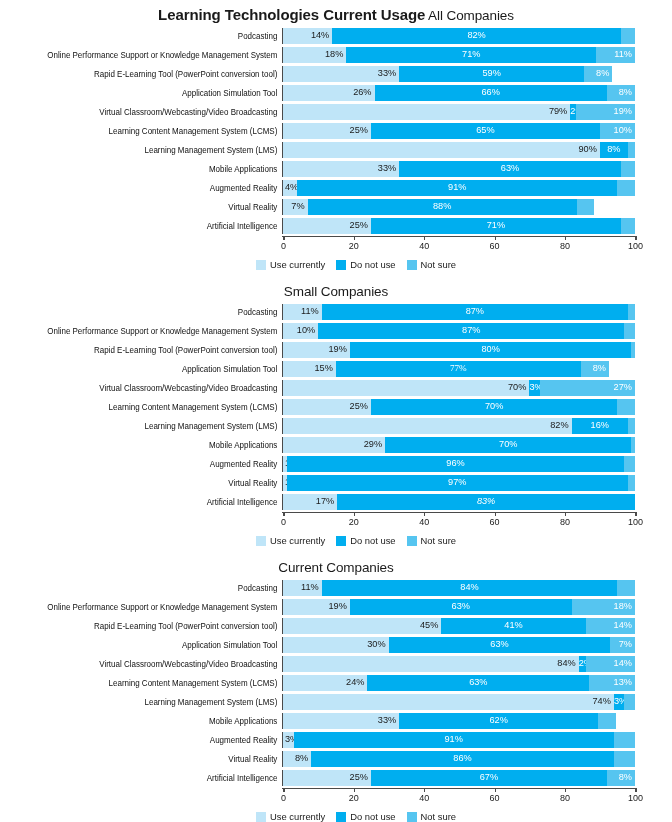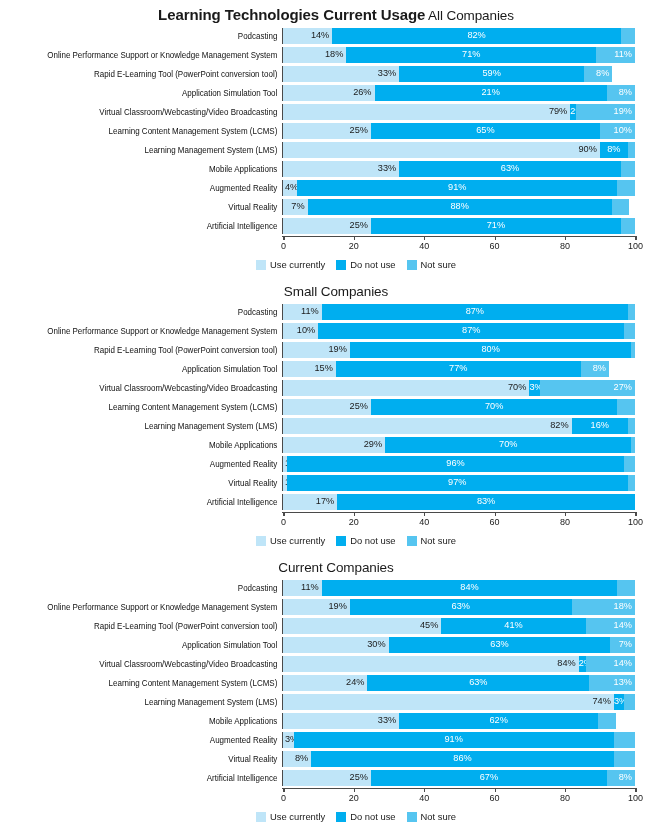--- a/index.html
+++ b/index.html
@@ -192,21 +192,21 @@
             </div>
           </div>
           <div class="row">
             <div class="cat-label">Application Simulation Tool</div>
             <div class="plot">
               <div class="bar">
                 <div class="seg use" style="width: 91.52px;">
                   <span class="val">26%</span>
                 </div>
                 <div class="seg dont" style="width: 232.32px;">
-                  <span class="val ctr">21%</span>
+                  <span class="val ctr">66%</span>
                 </div>
                 <div class="seg sure" style="width: 28.16px;">
                   <span class="val">8%</span>
                 </div>
               </div>
             </div>
           </div>
           <div class="row">
             <div class="cat-label">Virtual Classroom/Webcasting/Video Broadcasting</div>
             <div class="plot">
@@ -287,21 +287,21 @@
               </div>
             </div>
           </div>
           <div class="row">
             <div class="cat-label">Virtual Reality</div>
             <div class="plot">
               <div class="bar">
                 <div class="seg use" style="width: 24.64px;">
                   <span class="val">7%</span>
                 </div>
-                <div class="seg dont" style="width: 304px;">
+                <div class="seg dont" style="width: 269px;">
                   <span class="val ctr">88%</span>
                 </div>
                 <div class="seg sure" style="width: 17.6px;">
                   <span class="val outside">5%</span>
                 </div>
               </div>
             </div>
           </div>
           <div class="row">
             <div class="cat-label">Artificial Intelligence</div>
@@ -404,21 +404,21 @@
               </div>
             </div>
           </div>
           <div class="row">
             <div class="cat-label">Application Simulation Tool</div>
             <div class="plot">
               <div class="bar">
                 <div class="seg use" style="width: 52.8px;">
                   <span class="val">15%</span>
                 </div>
-                <div class="seg dont" style="width: 245px;">
+                <div class="seg dont" style="width: 245px; font-family: Liberation Serif, serif;">
                   <span class="val ctr">77%</span>
                 </div>
                 <div class="seg sure" style="width: 28.16px;">
                   <span class="val">8%</span>
                 </div>
               </div>
             </div>
           </div>
           <div class="row">
             <div class="cat-label">Virtual Classroom/Webcasting/Video Broadcasting</div>
@@ -516,21 +516,21 @@
               </div>
             </div>
           </div>
           <div class="row">
             <div class="cat-label">Artificial Intelligence</div>
             <div class="plot">
               <div class="bar">
                 <div class="seg use" style="width: 59.84px;">
                   <span class="val">17%</span>
                 </div>
-                <div class="seg dont" style="width: 329px;">
+                <div class="seg dont" style="width: 329px; font-style: italic;">
                   <span class="val ctr">83%</span>
                 </div>
                 <div class="seg sure" style="width: 0px;">
                   <span class="val outside">0%</span>
                 </div>
               </div>
             </div>
           </div>
         </div>
         <div class="axis-wrap">

